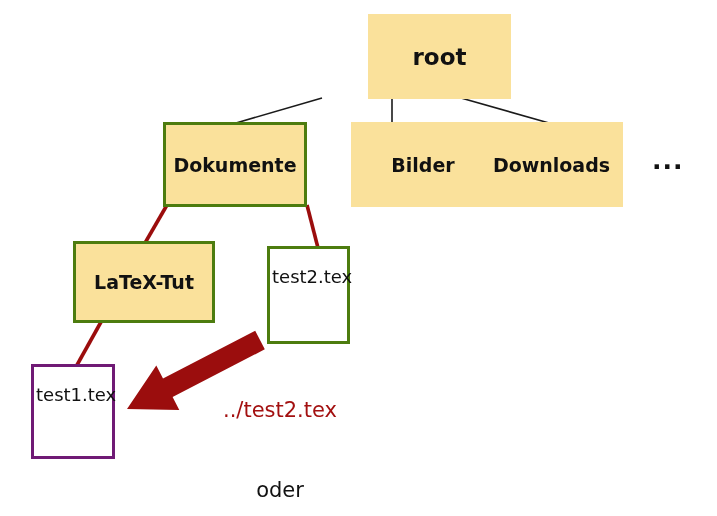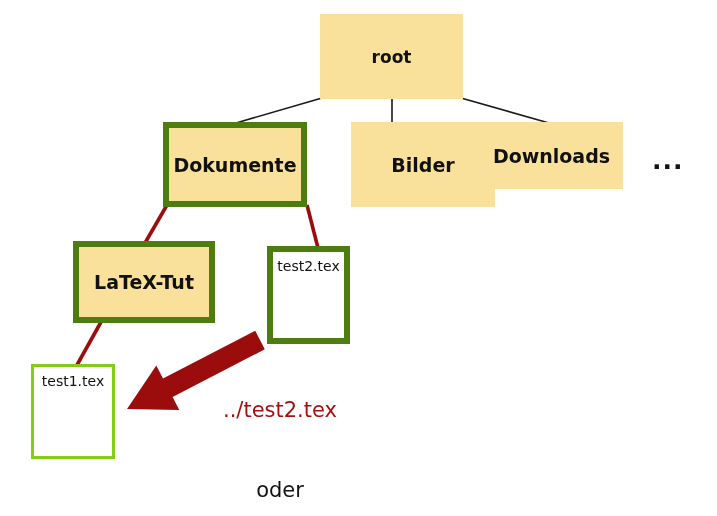--- a/index.html
+++ b/index.html
@@ -20,30 +20,30 @@
     position: absolute;
     box-sizing: border-box;
     display: flex;
     align-items: center;
     justify-content: center;
     font-weight: bold;
     font-size: 19px;
     color: #111111;
     background: #fae19b;
   }
-  .node.root-node { font-size: 17px; }
-  .red-border { border: 6px solid #4d7c0f; }
-  .gray-border { border: 3px solid #84cc16; }
+  .node.root-node { font-size: 23px; margin-left: 48px; }
+  .red-border { border: 3px solid #4d7c0f; }
+  .gray-border { border: 3px solid #701a75; }
   .file-node {
     background: #ffffff;
     display: block;
     font-weight: normal;
-    font-size: 14px;
+    font-size: 18px;
     text-align: center;
-    padding: 6px 2px;
+    padding: 17px 2px;
   }
   .ellipsis {
     position: absolute;
     left: 652px;
     top: 146px;
     font-size: 25px;
     font-weight: bold;
     color: #111111;
     letter-spacing: 1px;
   }
@@ -83,21 +83,21 @@
   </div>
 
   <div class="node red-border" style="left:163px; top:122px; width:144px; height:85px;">
     <span>Dokumente</span>
   </div>
 
   <div class="node" style="left:319px; top:122px; width:144px; height:85px;margin-left:32px;">
     <span>Bilder</span>
   </div>
 
-  <div class="node" style="left:480px; top:122px; width:143px; height:67px;">
+  <div class="node" style="left:480px; top:122px; width:143px; height:85px;">
     <span>Downloads</span>
   </div>
 
   <div class="ellipsis">...</div>
 
   <div class="node red-border" style="left:73px; top:241px; width:142px; height:82px;">
     <span>LaTeX-Tut</span>
   </div>
 
   <div class="node red-border file-node" style="left:267px; top:246px; width:83px; height:98px;">

